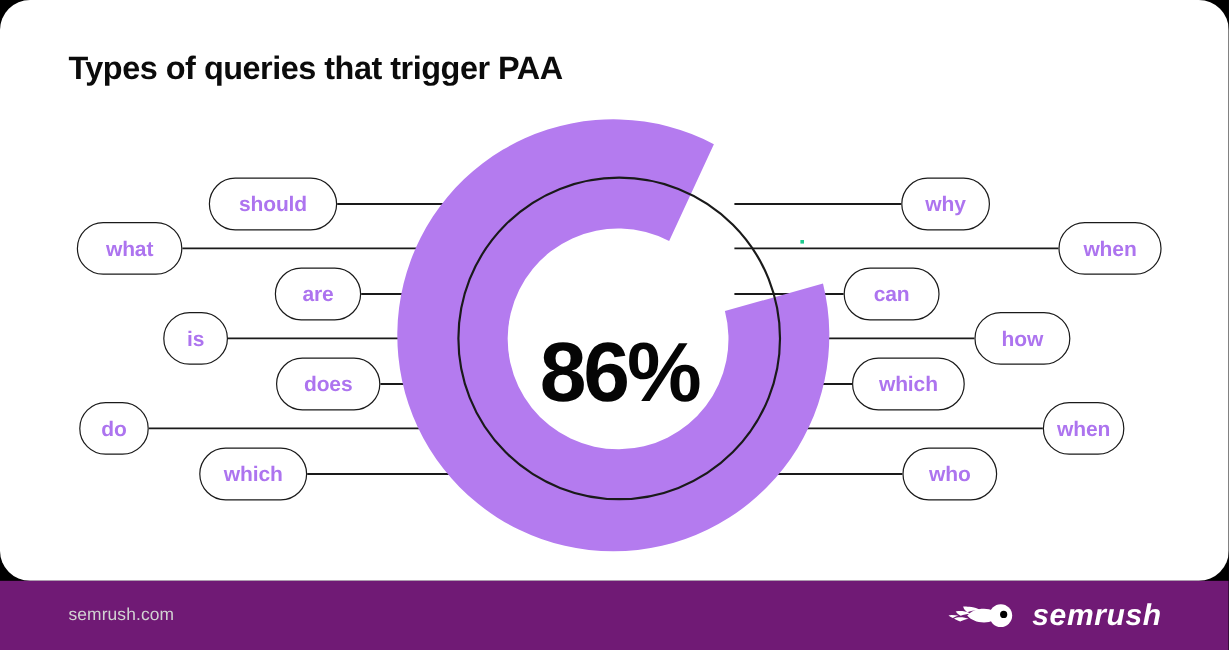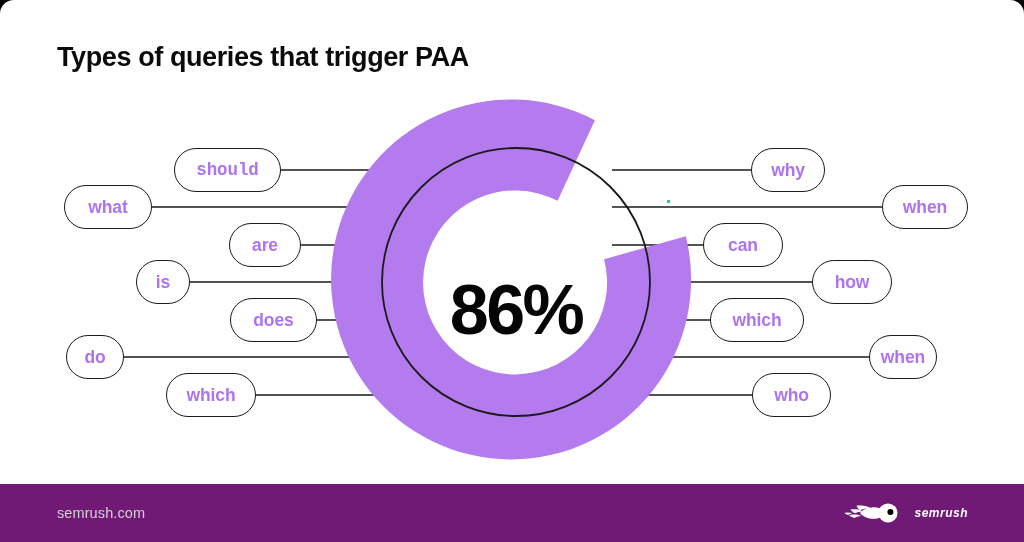--- a/index.html
+++ b/index.html
@@ -25,20 +25,21 @@
   .card {
     position: absolute;
     left: 0;
     top: 0;
     width: 1024px;
     height: 484px;
     background: #ffffff;
     border-top-left-radius: 14px;
     border-top-right-radius: 14px;
     overflow: hidden;
+    border-radius: 25px;
   }
 
   .title {
     position: absolute;
     left: 57px;
     top: 42px;
     font-size: 27px;
     font-weight: bold;
     color: #0b0b0b;
     letter-spacing: -0.4px;
@@ -122,21 +123,21 @@
     letter-spacing: 0.1px;
   }
   .footer-logo {
     position: absolute;
     right: 56px;
     display: flex;
     align-items: center;
     gap: 12px;
   }
   .logo-wordmark {
-    font-size: 12px;
+    font-size: 25px;
     font-weight: bold;
     color: #ffffff;
     font-style: italic;
     letter-spacing: 0.5px;
   }
 </style>
 </head>
 <body>
 
 <div id="infographic">
@@ -177,21 +178,21 @@
 
         <circle cx="516" cy="282" r="134" fill="none" stroke="#1a1a1a" stroke-width="1.8"></circle>
 
         <circle cx="516" cy="282" r="90" fill="#ffffff"></circle>
       </svg>
 
       <div class="donut-value">86%</div>
 
       <span class="accent-dot"></span>
 
-      <div class="pill" style="left:174px; top:148px; width:107px;font-family:Liberation Mono, monospace;">
+      <div class="pill" style="left:174px; top:148px; width:107px;">
         <span>should</span>
       </div>
 
       <div class="pill" style="left:64px; top:185px; width:88px;">
         <span>what</span>
       </div>
 
       <div class="pill" style="left:229px; top:223px; width:72px;">
         <span>are</span>
       </div>

